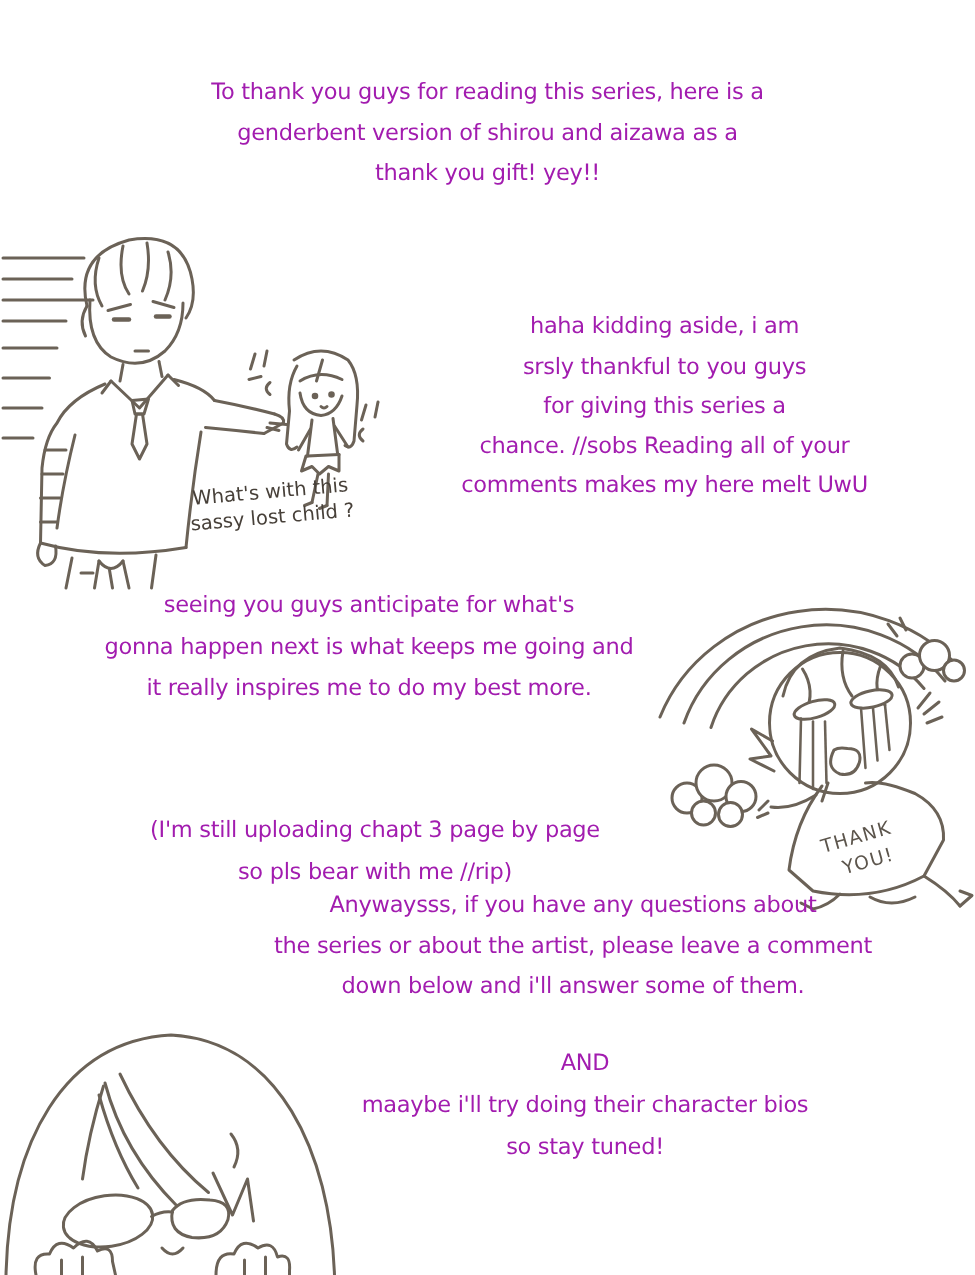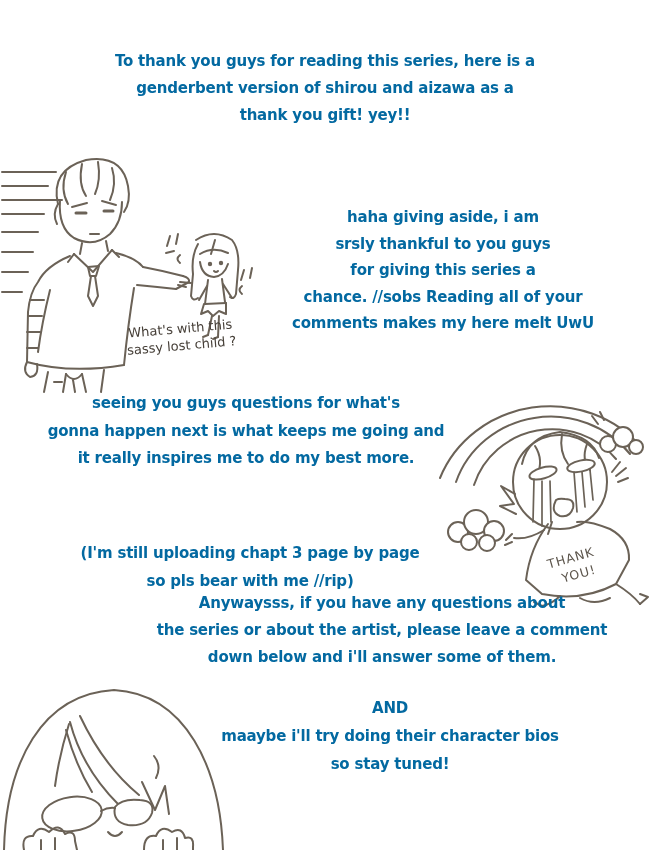--- a/index.html
+++ b/index.html
@@ -1,21 +1,21 @@
 <!DOCTYPE html>
 <html><head>
 <meta charset="utf-8">
 <style>
   html,body{margin:0;padding:0;background:#ffffff;}
   .page{
     position:relative;width:650px;height:850px;background:#ffffff;
     overflow:hidden;font-family:"DejaVu Sans",sans-serif;
   }
   .txt{
-    position:absolute;text-align:center;font-weight:700;color:#0369a1;
+    position:absolute;text-align:center;font-weight:400;color:#a21caf;
     font-size:15px;letter-spacing:-0.2px;
   }
   .txt div{white-space:nowrap;}
   .lh27 div{line-height:27px;}
   .lh265 div{line-height:26.5px;}
   .lh275 div{line-height:27.5px;}
   .lh28 div{line-height:28px;}
   .caption{
     position:absolute;left:96px;top:320px;width:170px;text-align:center;
     font-size:13px;font-weight:400;color:#474039;line-height:17px;
@@ -124,29 +124,29 @@
       </g>
     </g>
   </svg>
 
   <div class="caption">
     <div>What's with this</div>
     <div>sassy lost child ?</div>
   </div>
 
   <div class="txt lh265" style="left:243px;top:204px;width:400px;">
-    <div>haha giving aside, i am</div>
+    <div>haha kidding aside, i am</div>
     <div>srsly thankful to you guys</div>
     <div>for giving this series a</div>
     <div>chance. //sobs Reading all of your</div>
     <div>comments makes my here melt UwU</div>
   </div>
 
   <div class="txt lh275" style="left:12px;top:390px;width:468px;">
-    <div>seeing you guys questions for what's</div>
+    <div>seeing you guys anticipate for what's</div>
     <div>gonna happen next is what keeps me going and</div>
     <div>it really inspires me to do my best more.</div>
   </div>
 
   <svg style="left:432px;top:352px;" width="218" height="256" viewBox="0 0 218 256">
     <g class="ink">
       <g>
         <path d="M8 126 A118 112 0 0 1 210 96"></path>
         <path d="M24 130 A100 96 0 0 1 198 102"></path>
         <path d="M42 133 A82 80 0 0 1 184 107"></path>

